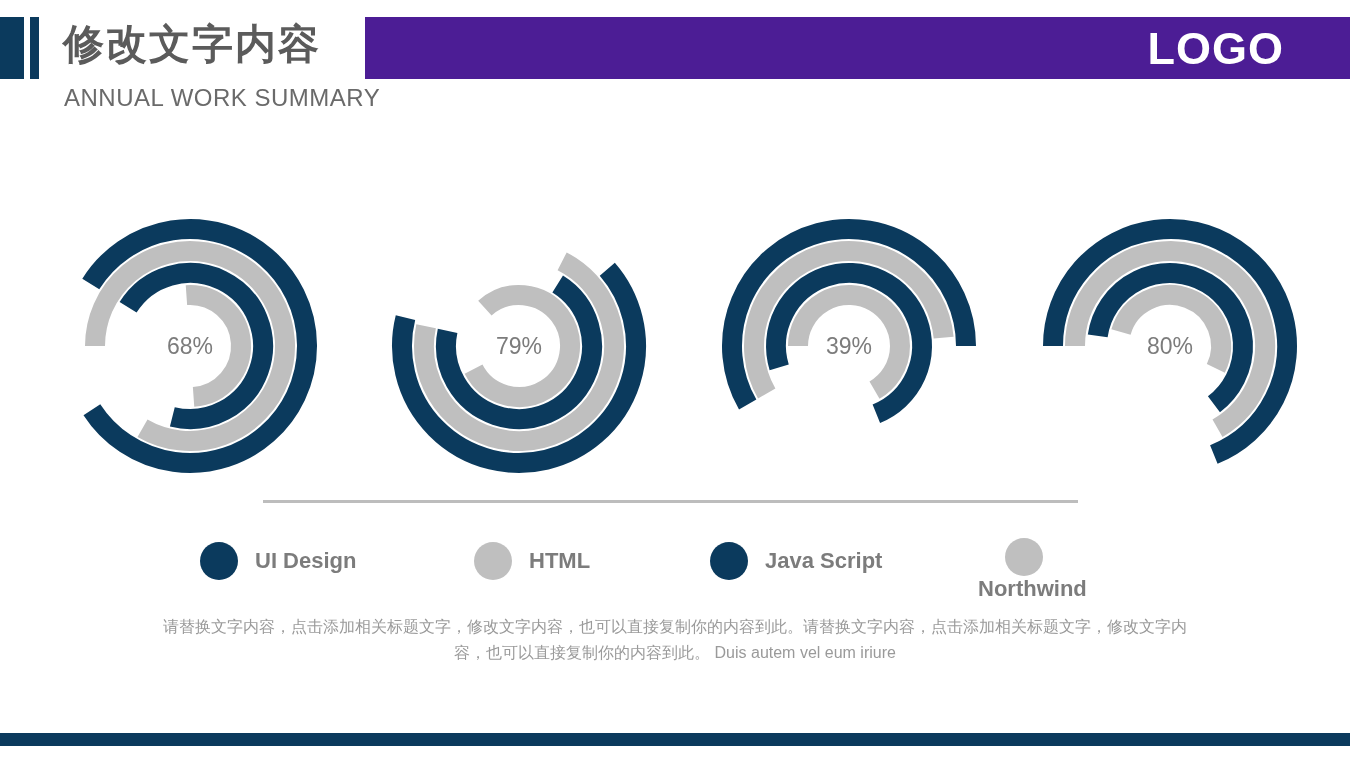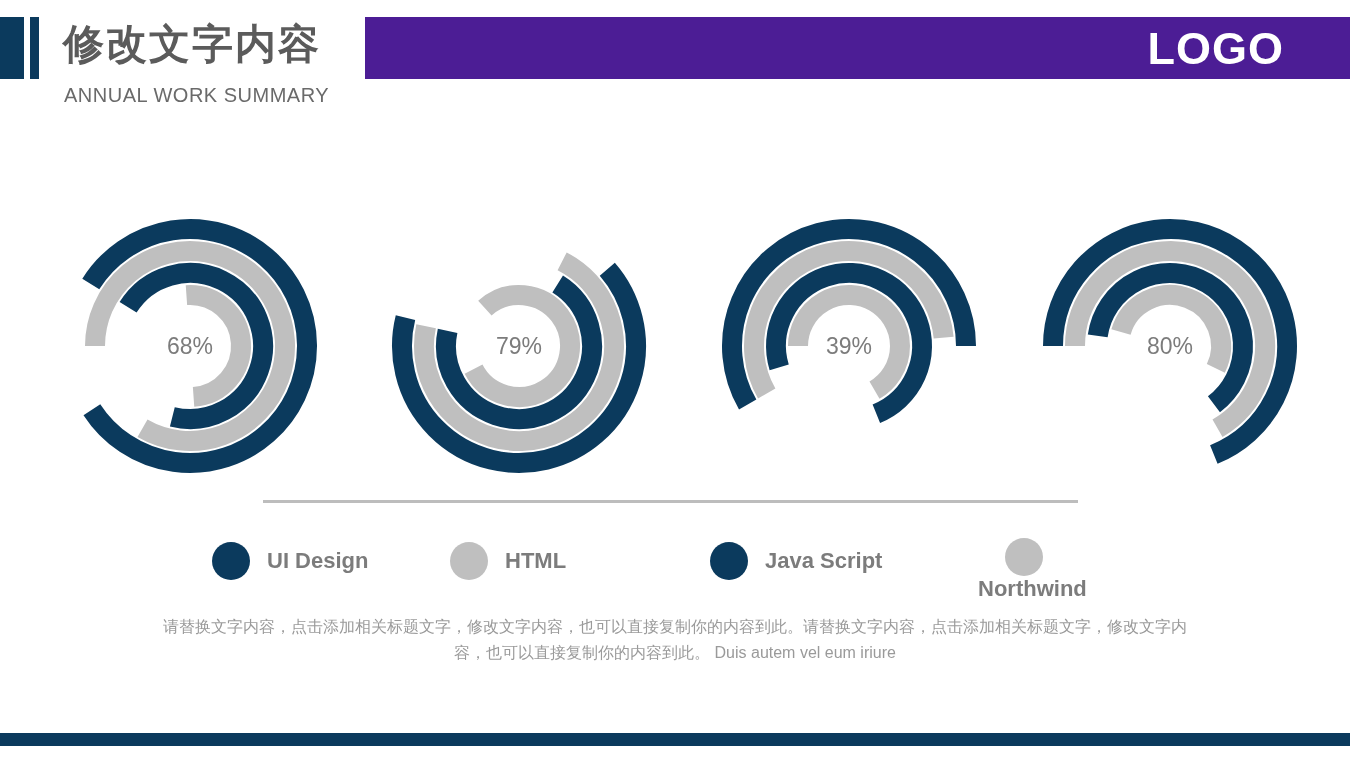--- a/index.html
+++ b/index.html
@@ -58,21 +58,21 @@
     font-size: 41px;
     font-weight: bold;
     color: #5b5b5b;
     line-height: 1.32;
     letter-spacing: 2px;
     white-space: nowrap;
   }
   #title-en {
     position: absolute;
     left: 64px; top: 84px;
-    font-size: 20px;
+    font-size: 24px;
     color: #6a6a6a;
     letter-spacing: 0.5px;
     white-space: nowrap;
   }
 
   
   #rings-row {
     position: absolute;
     left: 0; top: 196px;
     width: 1350px; height: 300px;
@@ -133,22 +133,22 @@
     height: 38px;
     border-radius: 50%;
     flex: 0 0 auto;
   }
   .legend-label {
     margin-left: 17px;
     font-size: 22px;
     font-weight: bold;
     color: #7c7c7c;
   }
-  #legend-item-0 { left: 212px; justify-content: space-between; }
-  #legend-item-1 { left: 450px; justify-content: space-between; }
+  #legend-item-0 { left: 200px; justify-content: space-between; }
+  #legend-item-1 { left: 474px; justify-content: space-between; }
   #legend-item-2 { left: 710px; }
   #legend-item-3 { left: 961px; flex-direction: column; }
 
   
   #body-text {
     position: absolute;
     left: 163px; top: 614px;
     width: 1024px;
     text-align: center;
     font-size: 16px;

